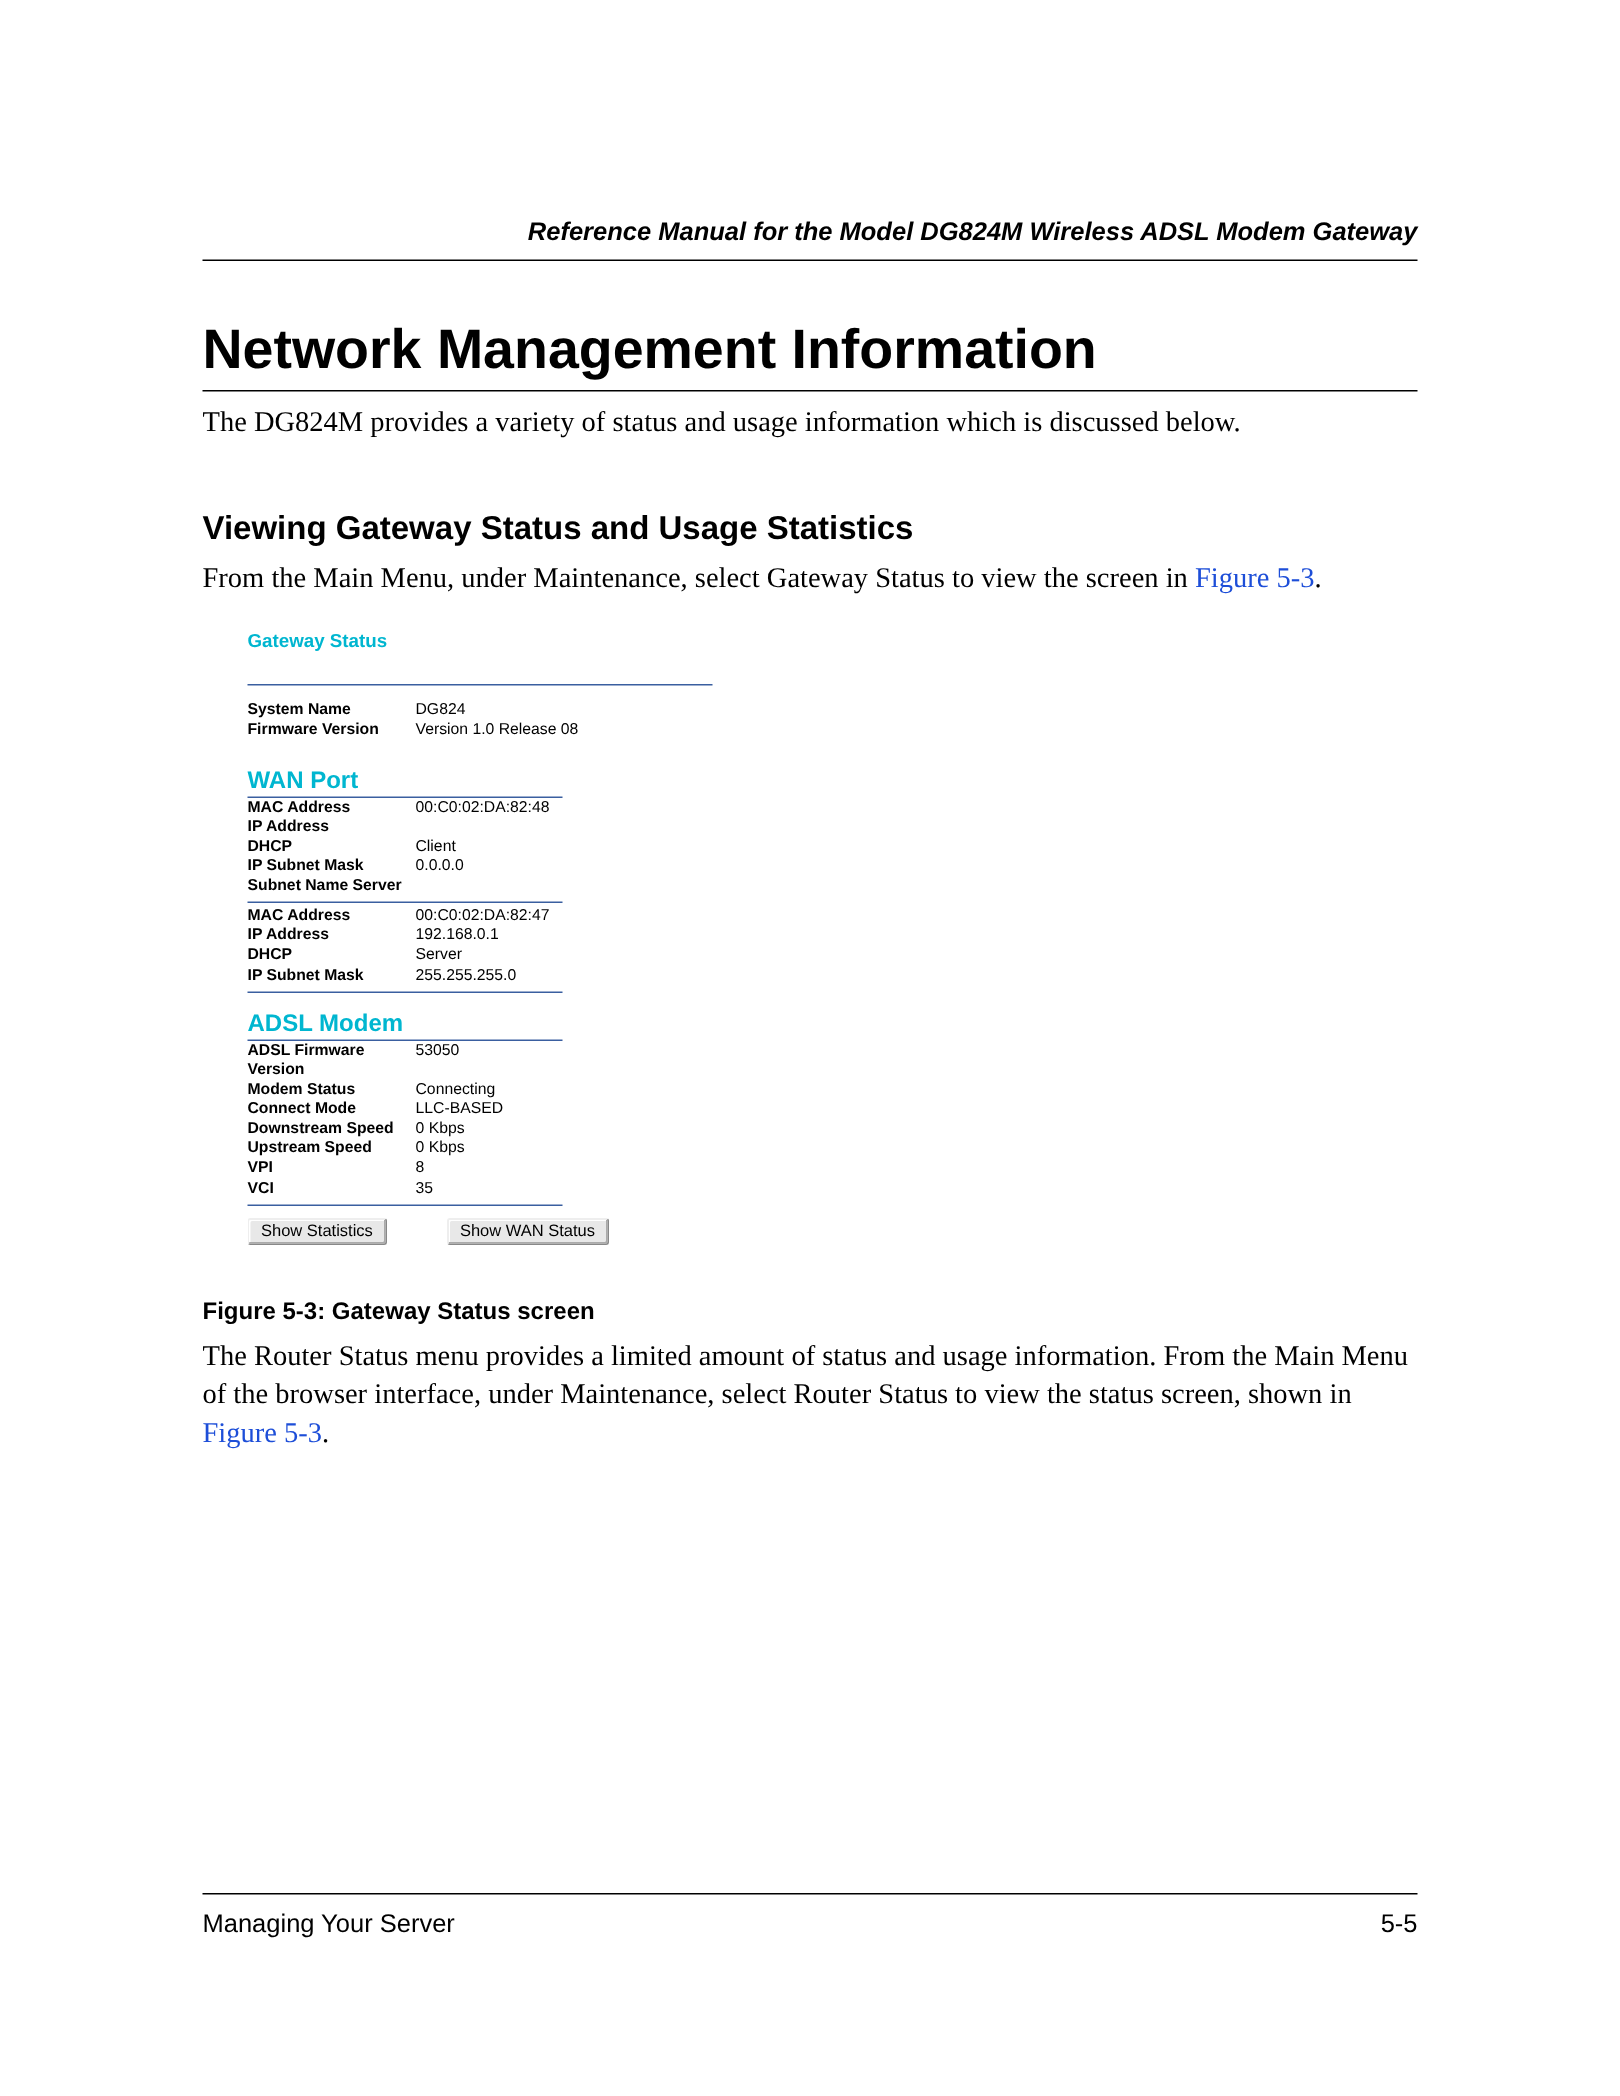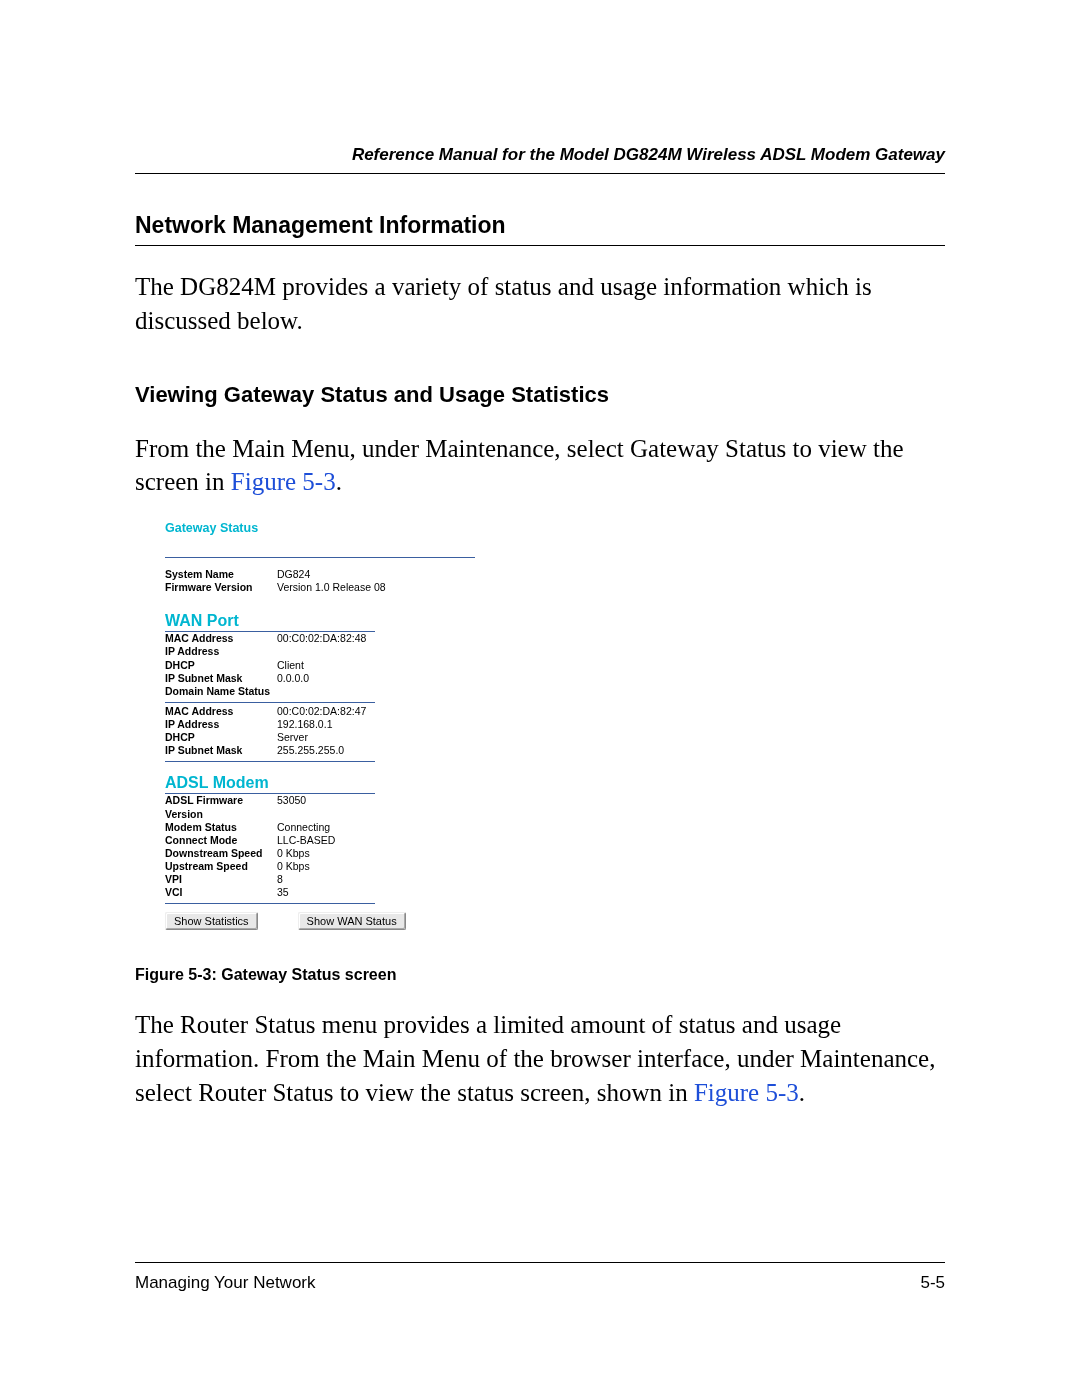--- a/index.html
+++ b/index.html
@@ -22,29 +22,29 @@
     font-family: Arial, Helvetica, sans-serif;
     font-size: 17px;
     text-align: right;
     padding-bottom: 8px;
     border-bottom: 1.5px solid #000;
     font-weight: bold;
   }
   .h1 {
     font-family: Arial, Helvetica, sans-serif;
     font-weight: bold;
-    font-size: 23px;
+    font-size: 37px;
     margin-top: 38px;
     padding-bottom: 6px;
     border-bottom: 1.5px solid #000;
   }
   .body-text {
-    font-size: 25px;
+    font-size: 19px;
     line-height: 1.35;
-    margin-top: 24px;
+    margin-top: 8px;
   }
   .h2 {
     font-family: Arial, Helvetica, sans-serif;
     font-weight: bold;
     font-size: 22px;
     margin-top: 44px;
   }
   .link {
     color: #1d4ed8;
   }
@@ -169,21 +169,21 @@
       </div>
     <div class="kv-row">
         <div class="kv-label">DHCP</div>
         <div class="kv-value">Client</div>
       </div>
     <div class="kv-row">
         <div class="kv-label">IP Subnet Mask</div>
         <div class="kv-value">0.0.0.0</div>
       </div>
     <div class="kv-row">
-        <div class="kv-label">Domain Name Status</div>
+        <div class="kv-label">Subnet Name Server</div>
         <div class="kv-value"></div>
       </div>
     <hr class="hr-thin">
 
     <div class="kv-row">
         <div class="kv-label">MAC Address</div>
         <div class="kv-value">00:C0:02:DA:82:47</div>
       </div>
     <div class="kv-row">
         <div class="kv-label">IP Address</div>
@@ -237,15 +237,15 @@
   </div>
 
   <div class="fig-caption">Figure 5-3: Gateway Status screen</div>
 
   <div class="body-text">
     <span>The Router Status menu provides a limited amount of status and usage information. From the Main Menu of the browser interface, under Maintenance, select Router Status to view the status screen, shown in </span><span class="link">Figure 5-3</span><span>.</span>
   </div>
 </div>
 
 <div class="footer">
-  <div>Managing Your Network</div>
+  <div>Managing Your Server</div>
   <div>5-5</div>
 </div>
 
 </body></html>

